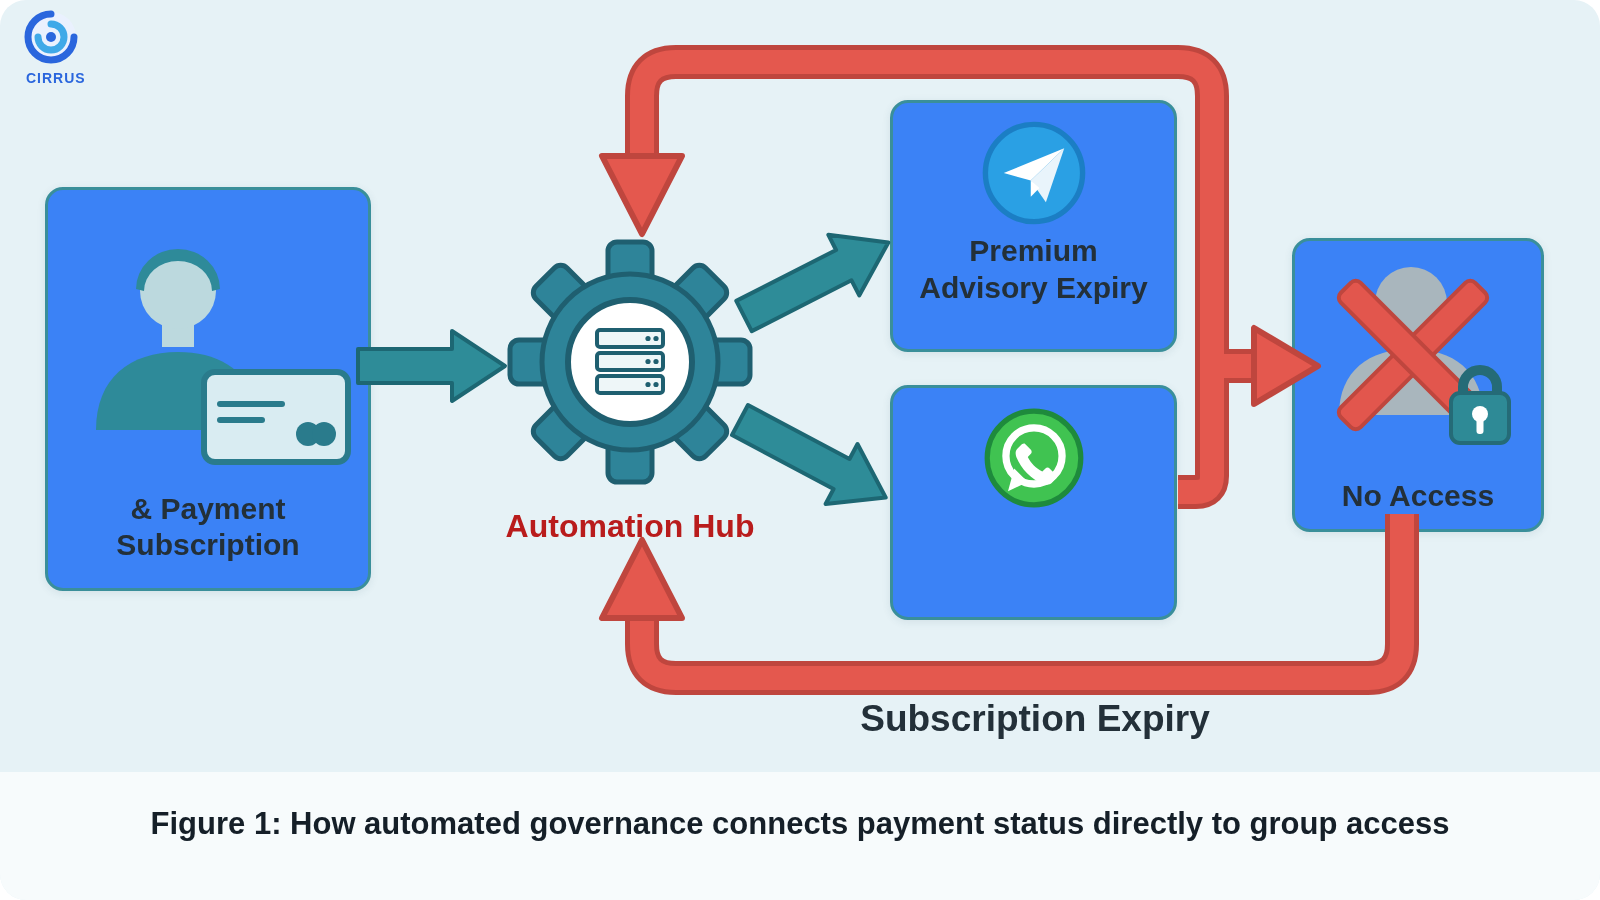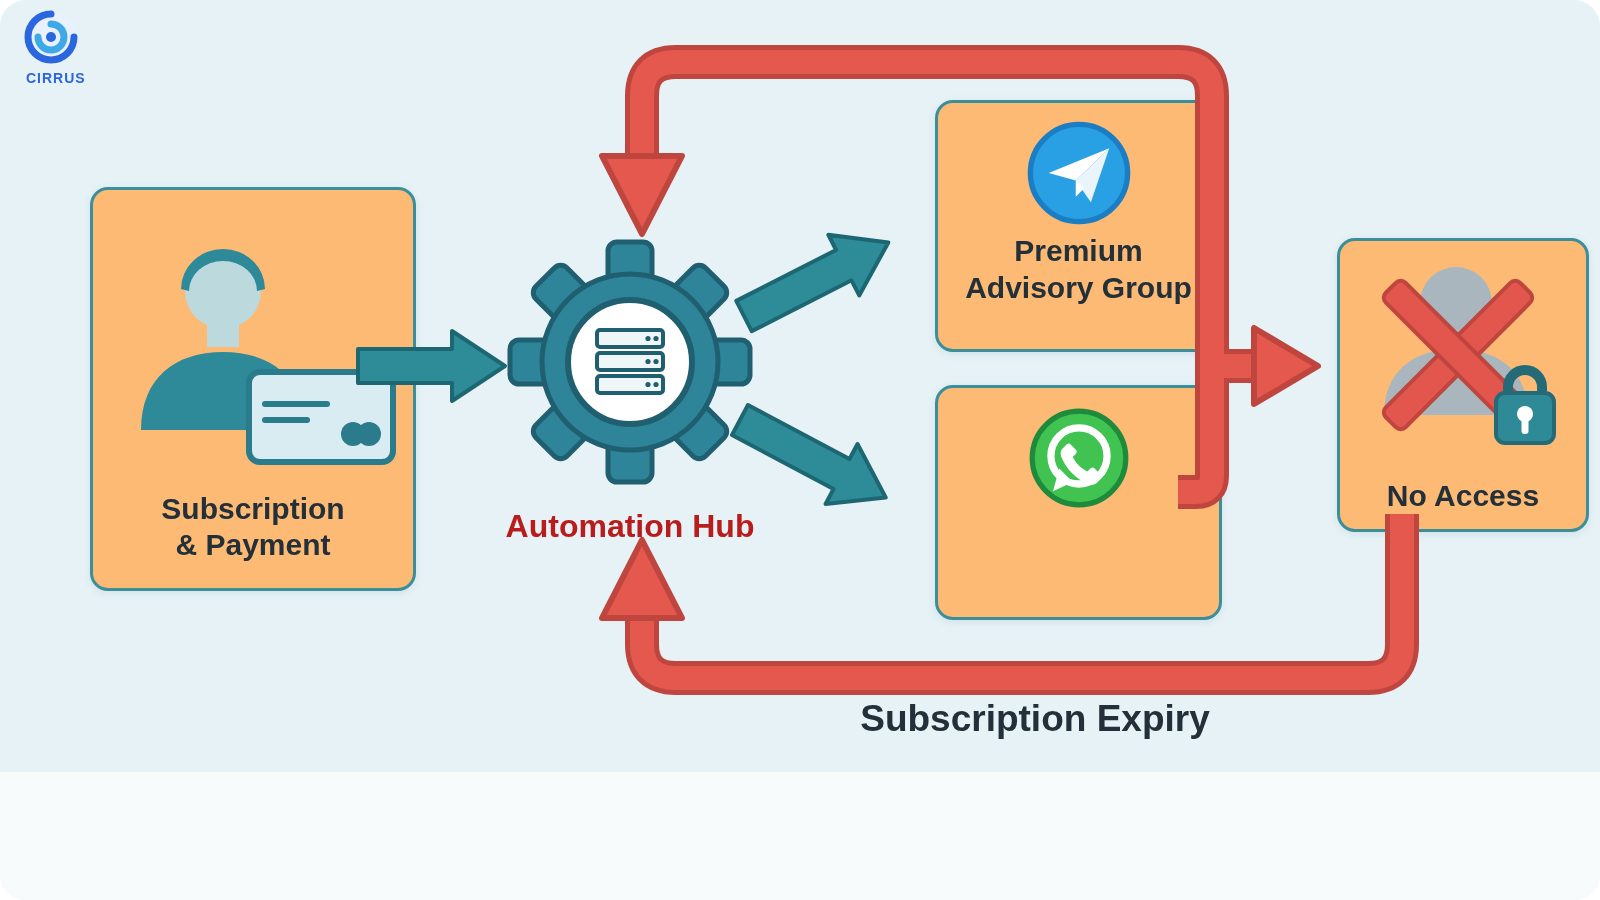--- a/index.html
+++ b/index.html
@@ -5,22 +5,22 @@
   html,body{margin:0;padding:0;background:#ffffff;width:1600px;height:900px;overflow:hidden;
     font-family:"Liberation Sans",sans-serif;}
   #stage{position:relative;width:1600px;height:900px;background:#e6f2f6;border-radius:26px;overflow:hidden;}
   #caption-strip{position:absolute;left:0;top:772px;width:1600px;height:128px;background:#f7fbfc;}
   
   #logo{position:absolute;left:24px;top:10px;width:120px;text-align:left;}
   #logo .brand{display:block;margin-top:2px;margin-left:2px;color:#2a66dd;font-weight:700;font-size:14px;letter-spacing:1px;}
   
   #arrows{position:absolute;left:0;top:0;z-index:3;pointer-events:none;}
   
-  .box{position:absolute;background:#fdba74;border:3px solid #3a8f9a;border-radius:18px;
-       box-shadow:0 2px 8px rgba(40,80,95,.10);z-index:2;margin-left:45px;}
+  .box{position:absolute;background:#3b82f6;border:3px solid #3a8f9a;border-radius:18px;
+       box-shadow:0 2px 8px rgba(40,80,95,.10);z-index:2;}
   .box-label{position:absolute;left:0;right:0;text-align:center;font-weight:700;font-size:30px;
        color:#233039;line-height:1.22;}
   .centered-col{display:flex;flex-direction:column;align-items:center;}
   
   #hub{position:absolute;left:505px;top:237px;width:250px;height:250px;z-index:2;}
   #hub-label{position:absolute;left:455px;top:508px;width:350px;text-align:center;
        font-weight:700;font-size:32px;color:#b91c1c;z-index:2;}
   #expiry-label{position:absolute;left:790px;top:698px;width:490px;text-align:center;
        font-weight:700;font-size:37px;color:#233039;z-index:4;}
   #caption{position:absolute;left:0;top:806px;width:1600px;text-align:center;
@@ -82,22 +82,22 @@
       <path d="M58,64 a42,40 0 0 1 84,0 l-8,2 a34,30 0 0 0 -68,0 z" fill="#2e8a99"></path>
     </svg>
     <svg style="position:absolute;left:152px;top:178px;" width="152" height="98" viewBox="0 0 152 98">
       <rect x="4" y="4" width="144" height="90" rx="11" fill="#d9ecf2" stroke="#2a7b8c" stroke-width="6"></rect>
       <line x1="20" y1="36" x2="82" y2="36" stroke="#2a7b8c" stroke-width="6" stroke-linecap="round"></line>
       <line x1="20" y1="52" x2="62" y2="52" stroke="#2a7b8c" stroke-width="6" stroke-linecap="round"></line>
       <circle cx="108" cy="66" r="12" fill="#2a7b8c"></circle>
       <circle cx="124" cy="66" r="12" fill="#2a7b8c"></circle>
     </svg>
     <div class="box-label" style="bottom:24px;">
+      <div>&amp; Payment</div>
       <div>Subscription</div>
-      <div>&amp; Payment</div>
     </div>
   </div>
 
   <div id="hub">
     <svg width="250" height="250" viewBox="0 0 250 250">
       <g fill="#2e8499" stroke="#1f5f70" stroke-width="5">
         <rect x="103" y="5" width="44" height="240" rx="9"></rect>
         <rect x="103" y="5" width="44" height="240" rx="9" transform="rotate(45 125 125)"></rect>
         <rect x="103" y="5" width="44" height="240" rx="9" transform="rotate(90 125 125)"></rect>
         <rect x="103" y="5" width="44" height="240" rx="9" transform="rotate(135 125 125)"></rect>
@@ -123,21 +123,21 @@
 
   <div class="box centered-col" style="left:890px;top:100px;width:287px;height:252px;padding-top:16px;box-sizing:border-box;">
     <svg width="108" height="108" viewBox="0 0 100 100">
       <circle cx="50" cy="50" r="45" fill="#2aa0e4" stroke="#1b7ec4" stroke-width="5"></circle>
       <polygon points="22,50 78,27 47,57" fill="#ffffff"></polygon>
       <polygon points="78,27 61,77 47,57" fill="#e9f4fb"></polygon>
       <polygon points="47,57 47,72 55,64" fill="#ffffff"></polygon>
     </svg>
     <div class="box-label" style="position:static;margin-top:6px;">
       <div>Premium</div>
-      <div>Advisory Group</div>
+      <div>Advisory Expiry</div>
     </div>
   </div>
 
   <div class="box centered-col" style="left:890px;top:385px;width:287px;height:235px;padding-top:18px;box-sizing:border-box;">
     <svg width="104" height="104" viewBox="0 0 100 100">
       <circle cx="50" cy="50" r="45" fill="#40c351" stroke="#1e8a3c" stroke-width="5"></circle>
       <circle cx="50" cy="48" r="27" fill="none" stroke="#ffffff" stroke-width="7"></circle>
       <polygon points="25,82 31,60 44,73" fill="#ffffff"></polygon>
       <path d="M41,36 l6,6 c1,1 1,3 0,4 l-3,3 c3,6 8,11 14,14 l3,-3 c1,-1 3,-1 4,0 l6,6 c1,1 1,3 0,4 l-4,4 c-2,2 -5,2 -8,1 c-12,-5 -21,-14 -26,-26 c-1,-3 -1,-6 1,-8 l4,-4 c1,-1 2,-1 3,-1 z" fill="#ffffff"></path>
     </svg>
@@ -155,14 +155,15 @@
         <path d="M12,36 v-8 a17,17 0 0 1 34,0 v8" fill="none" stroke="#256b77" stroke-width="10"></path>
         <rect x="0" y="34" width="58" height="50" rx="9" fill="#2e8a96" stroke="#256b77" stroke-width="4"></rect>
         <circle cx="29" cy="55" r="8" fill="#ffffff"></circle>
         <rect x="25.5" y="59" width="7" height="16" rx="3" fill="#ffffff"></rect>
       </g>
     </svg>
     <div class="box-label" style="bottom:14px;">No Access</div>
   </div>
 
   <div id="expiry-label">Subscription Expiry</div>
+  <div id="caption">Figure 1: How automated governance connects payment status directly to group access</div>
 
 </div>
 
 </body></html>

